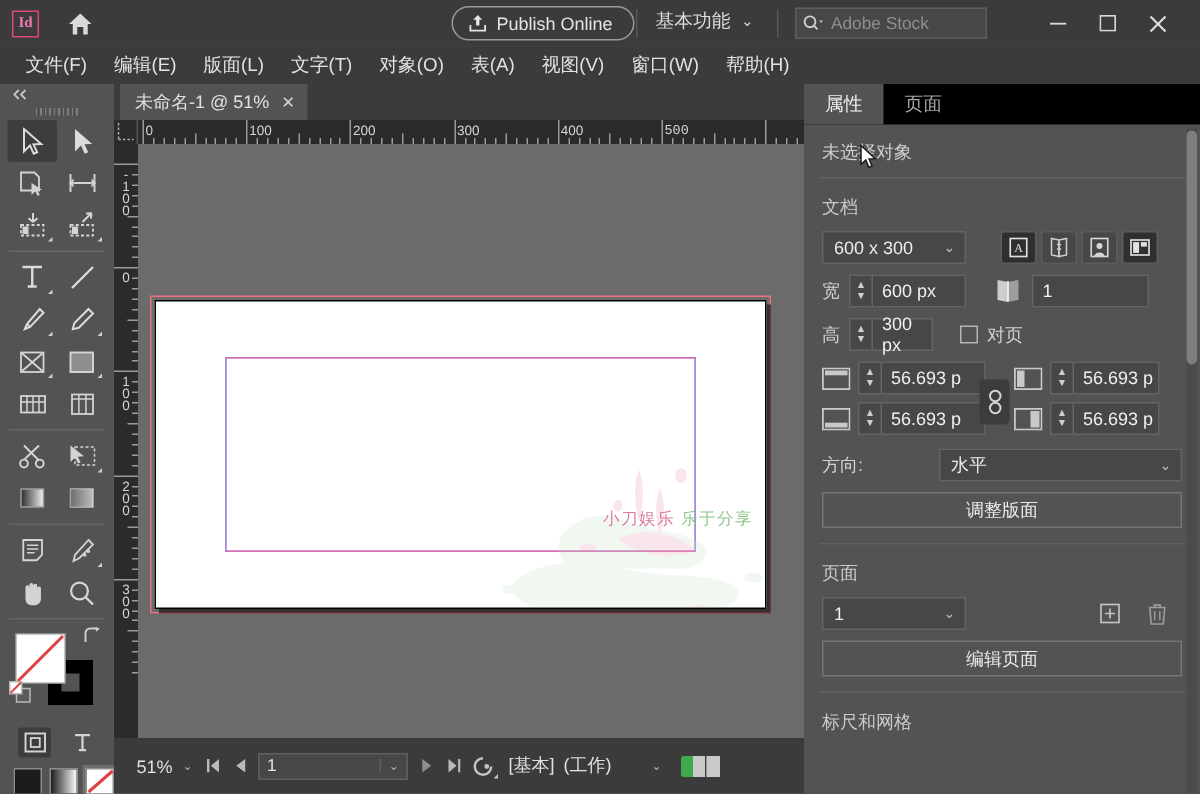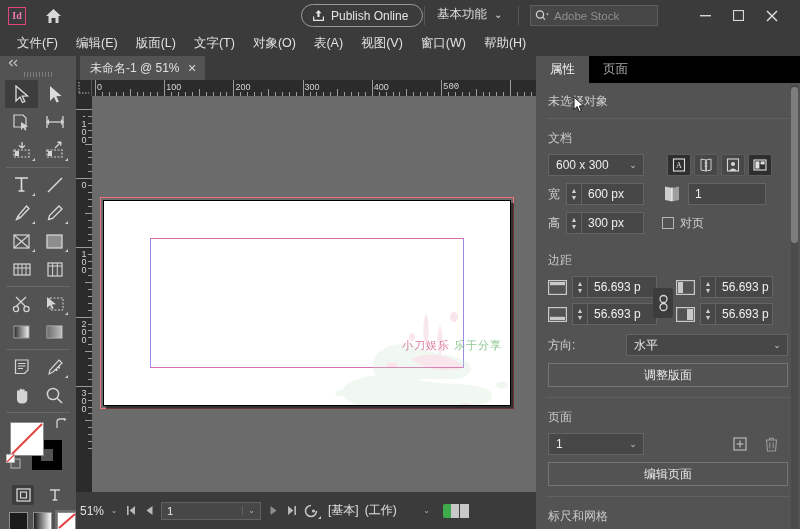--- a/index.html
+++ b/index.html
@@ -180,21 +180,21 @@
   }
   .wm-text {
     position: absolute; right: 8px; bottom: 52px;
     color: #d97a9e; font-size: 11px; letter-spacing: 1px; white-space: nowrap;
   }
   .wm-text .g { color: #8ec78e; }
 
   
   .statusbar {
     position: absolute; left: 76px; top: 492px; width: 460px; height: 37px;
-    background: #3b3b3b; display: flex; align-items: center; padding-left: 4px; gap: 0;
+    background: #3b3b3b; display: flex; align-items: center; padding-left: 15px; gap: 0;
   }
   .sb-zoom { color: #e0e0e0; font-size: 12px; margin-right: 2px; }
   .sb-cv { width: 16px; height: 24px; display:flex; align-items:center; justify-content:center; color:#b4b4b4; font-size: 8px;}
   .sb-arrow { width: 18px; height: 24px; display:flex; align-items:center; justify-content:center; color:#b9b9b9; font-size: 9px;}
   .sb-pagefield {
     width: 100px; height: 18px; background: #474747; border: 1px solid #606060;
     display: flex; align-items: center; margin: 0 3px;
   }
   .sb-pagefield .val { color: #e4e4e4; font-size: 11.5px; padding-left: 5px; flex:1; }
   .sb-pagefield .cv { width: 18px; text-align:center; color:#b4b4b4; font-size:8px; border-left:1px solid #606060;}
@@ -872,27 +872,26 @@
               <path d="M10 2 L17 0.6 V14 L10 15.4 Z" fill="#9e9e9e"></path>
               <rect x="9.4" y="1.4" width="1.2" height="13.6" fill="#efefef"></rect>
             </svg>
         </span>
         <span class="numfield" style="width:78px;">1</span>
       </div>
 
       <div class="row">
         <span class="lbl" style="width:18px;">高</span>
         <span class="stepper">▲<br>▼</span>
-        <span class="numfield" style="width:63px;">300 px</span>
+        <span class="numfield" style="width:41px;">300 px</span>
         <span style="width:18px;"></span>
         <span class="chk"></span>
         <span class="lbl">对页</span>
       </div>
 
-      <div class="rp-sect-title">边距</div>
 
       <div style="position:relative;height:54px;">
         <div class="row" style="margin-bottom:5px;">
           <span style="margin-right:5px;">
             <svg width="19" height="15" viewBox="0 0 19 15">
                 <rect x="0.6" y="0.6" width="17.8" height="13.8" stroke="#c9c9c9" stroke-width="1.2" fill="none"></rect>
                 <rect x="2" y="2" width="15" height="3.2" fill="#c9c9c9"></rect>
               </svg>
           </span>
           <span class="stepper">▲<br>▼</span>

